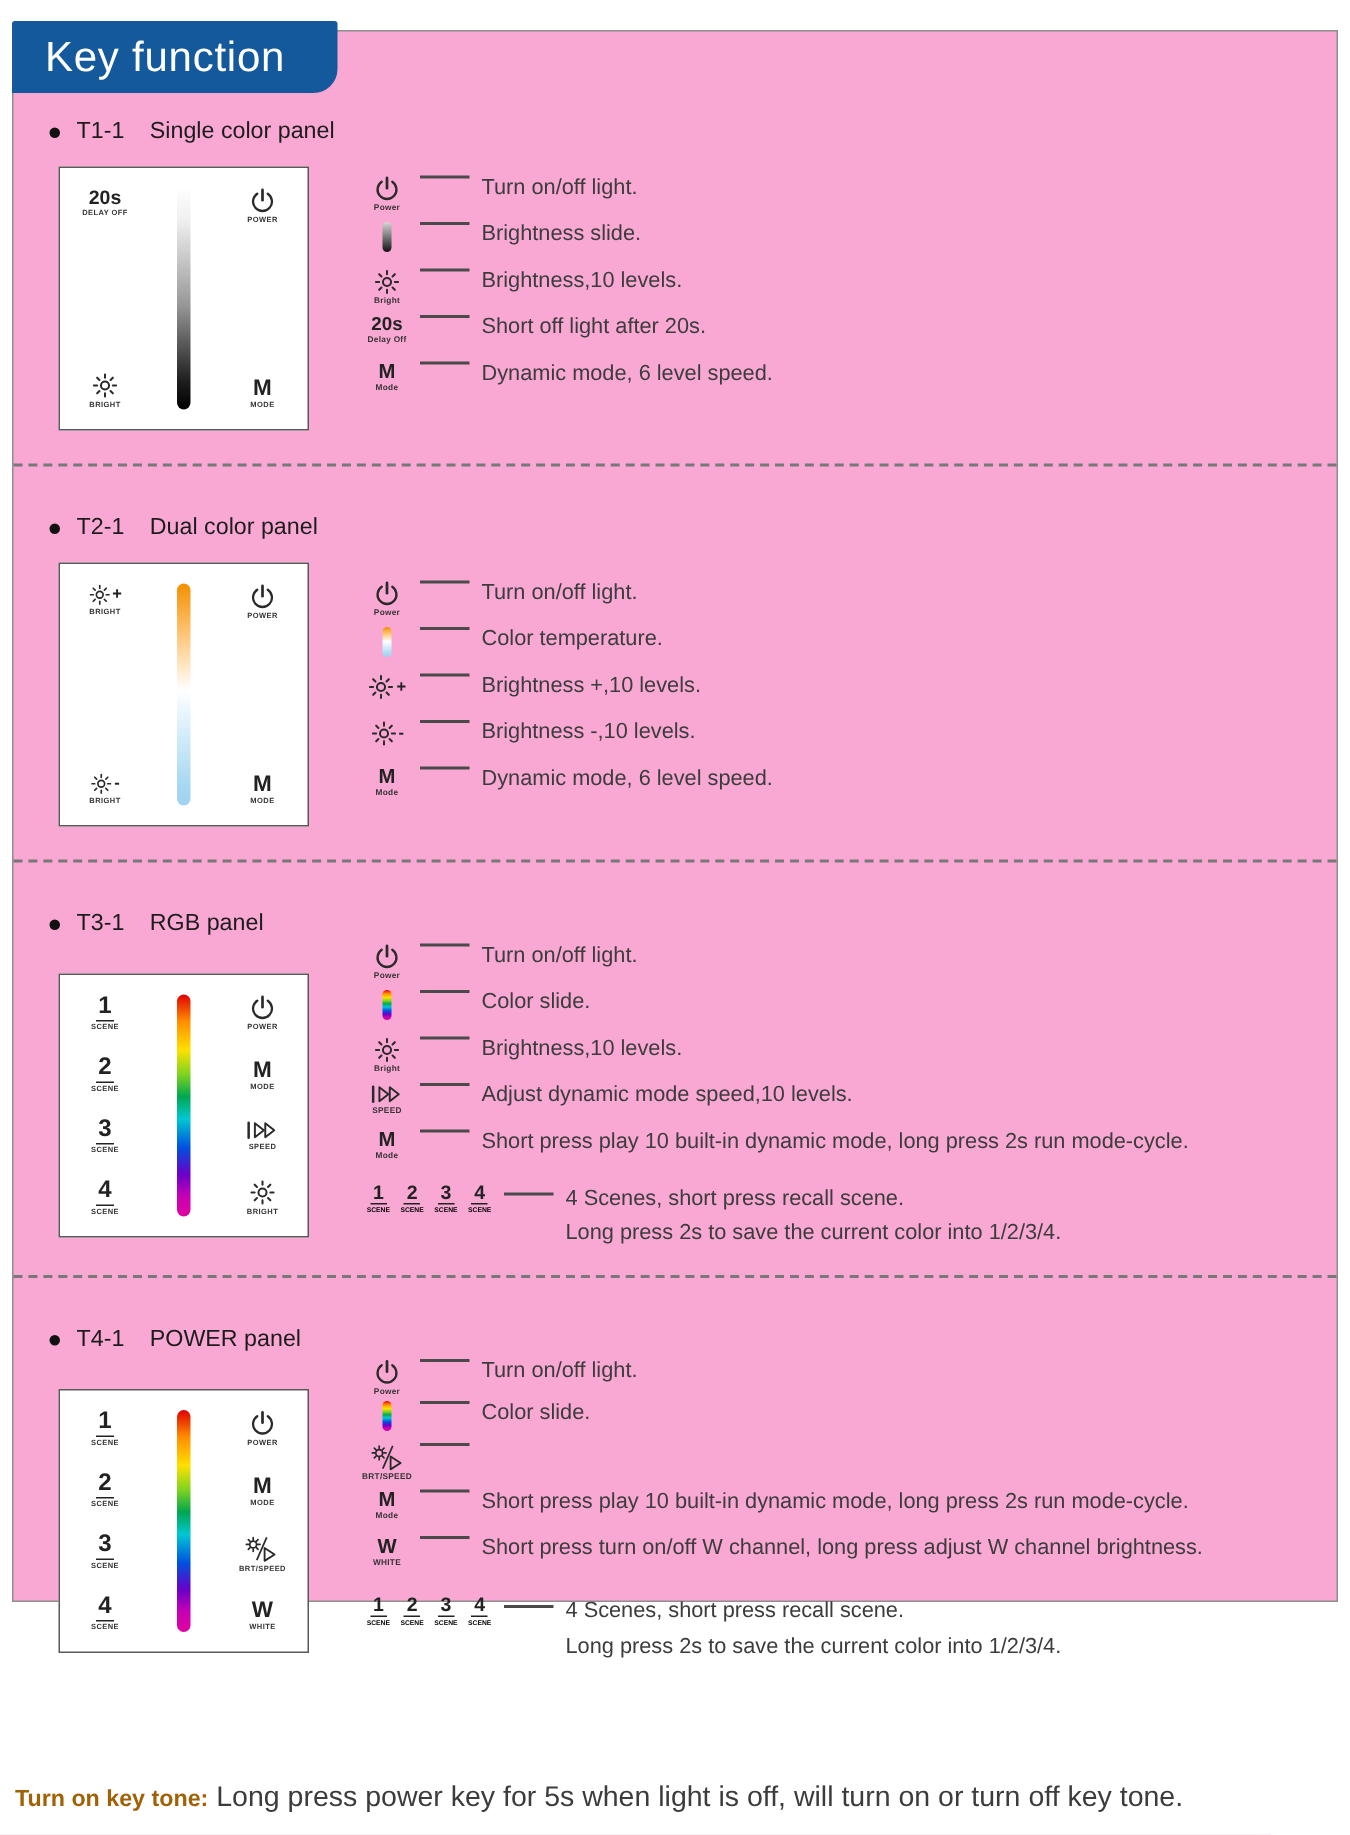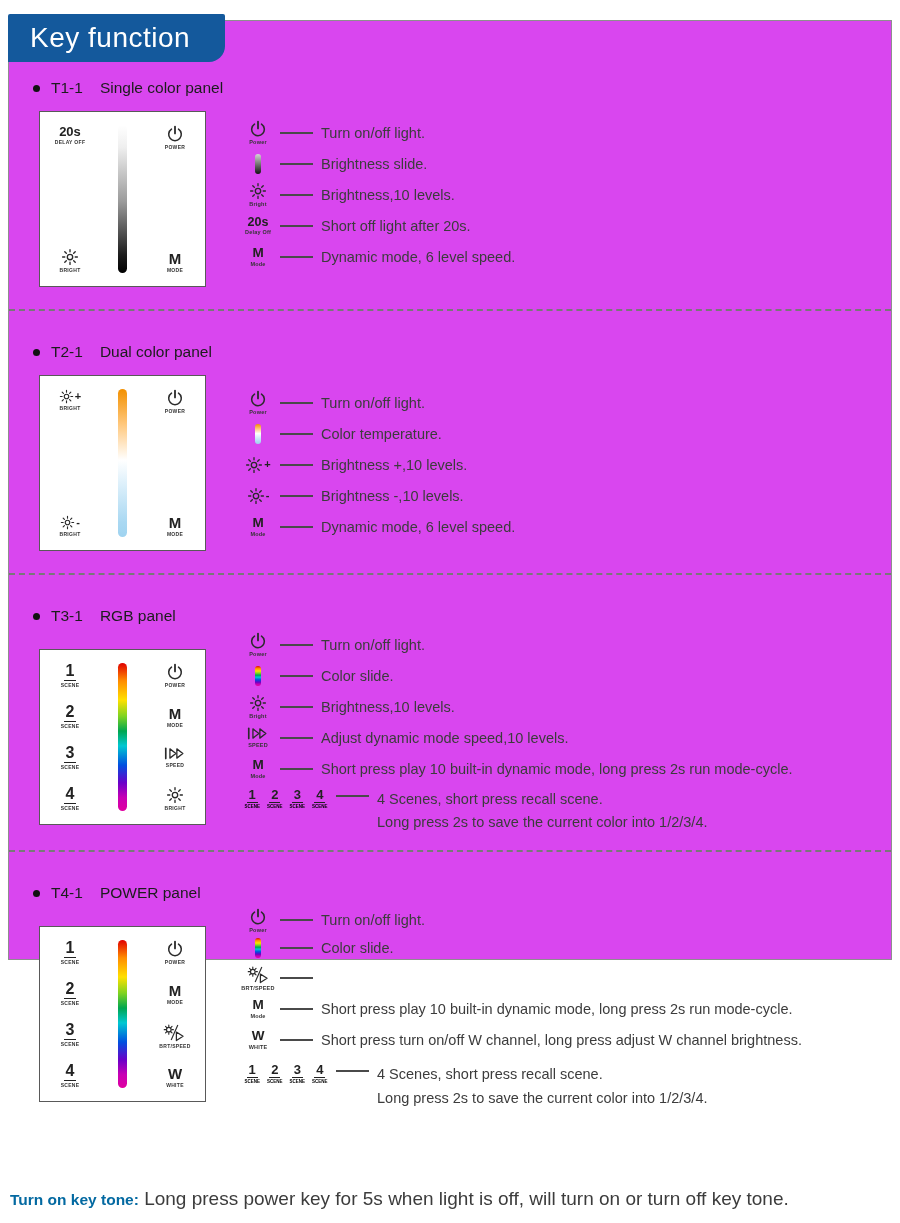--- a/index.html
+++ b/index.html
@@ -1,18 +1,18 @@
 <!DOCTYPE html>
 <html><head>
 <meta charset="utf-8">
 <style>
   * { margin:0; padding:0; box-sizing:border-box; }
   html,body { width:900px; height:1223px; background:#fff; font-family:"Liberation Sans", sans-serif; position:relative; }
 
-  .frame { position:absolute; left:8px; top:20px; width:884px; height:940px; border:1.5px solid #8e8e8e; background:#d946ef; }
+  .frame { position:absolute; left:8px; top:20px; width:884px; height:1048px; border:1.5px solid #8e8e8e; background:#f9a8d4; }
   .tab { position:absolute; left:8px; top:14px; width:217px; height:48px; background:#14599c; border-radius:2px 2px 16px 0; z-index:3; display:flex; align-items:center; padding-left:22px; }
   .tab span { color:#fff; font-size:28px; letter-spacing:0.5px; }
 
   .sec { padding-left:24px; }
   .sec-title { display:flex; align-items:center; font-size:15.5px; color:#1c1c1c; }
   .blt { width:7px; height:7px; background:#111; border-radius:50%; margin-right:11px; flex:0 0 auto; }
   .code { margin-right:17px; }
   .sec-body { display:flex; align-items:flex-start; }
 
   .panel { flex:0 0 auto; width:167px; height:176px; border:1.5px solid #595959; display:grid; grid-template-columns:52px 1fr 52px; padding:13px 4px; margin-left:6px; background:#fff; }
@@ -23,21 +23,21 @@
   .p-dig { font-size:16px; font-weight:700; color:#222; border-bottom:1.5px solid #222; padding:0 2px 1px; }
   .p-sub { font-size:5px; font-weight:700; color:#333; margin-top:2px; letter-spacing:0.3px; }
   .pslider { width:9px; height:148px; border-radius:5px; }
   .grad-mono { background:linear-gradient(#ffffff,#efefef 15%,#9a9a9a 52%,#1c1c1c 88%,#000); }
   .grad-cct  { background:linear-gradient(#f29000,#ffc87d 24%,#ffffff 48%,#d9eefa 66%,#a9d8f2 90%,#9fd3f0); }
   .grad-rgb  { background:linear-gradient(#e00000,#ff8c00 12%,#ffe000 25%,#7ed321 36%,#00a650 46%,#00c8d2 56%,#0050e0 69%,#6a00c8 81%,#c800b4 91%,#e000a0); }
   .sunrow { display:flex; align-items:center; }
   .sunrow b { font-size:11px; margin-left:1px; color:#222; }
 
   .rows { display:flex; flex-direction:column; margin-left:34px; }
-  .row { display:flex; align-items:center; min-height:31px; }
+  .row { display:flex; align-items:flex-start; min-height:31px; }
   .ric { width:36px; display:flex; flex-direction:column; align-items:center; justify-content:center; line-height:1; flex:0 0 auto; }
   .ric.wide { width:92px; flex-direction:row; align-items:flex-start; gap:7px; }
   .r-big { font-size:13.5px; font-weight:700; color:#222; }
   .r-sub { font-size:5.5px; font-weight:700; color:#333; margin-top:2px; letter-spacing:0.2px; }
   .chip { display:flex; flex-direction:column; align-items:center; line-height:1; }
   .chip .d { font-size:13px; font-weight:700; color:#222; border-bottom:1.2px solid #222; padding:0 2px 1px; }
   .chip .s { font-size:4.5px; font-weight:700; margin-top:1.5px; }
   .dash { width:33px; border-top:2px solid #4a4a4a; margin:0 8px 0 4px; flex:0 0 auto; }
   .rtx { font-size:14.5px; color:#3c3c3c; }
   .rtx2 { display:flex; flex-direction:column; line-height:1.6; }
@@ -54,21 +54,21 @@
   .sep3 { margin-top:16px; }
   .mt-title1 { margin-top:58px; }
   .mt-title  { margin-top:32px; }
   .mt-body { margin-top:14px; }
   .rows-up { margin-top:-10px; }
   .panel-dn { margin-top:10px; }
   .rows-dn1 { margin-top:6px; }
   .rows-dn2 { margin-top:12px; }
 
   .footer { position:absolute; left:10px; top:1188px; width:860px; }
-  .footer b { font-size:15.5px; color:#0369a1; }
+  .footer b { font-size:15.5px; color:#a16207; }
   .footer span { font-size:19px; color:#3c3c3c; }
 </style>
 </head>
 <body>
 
 <div class="tab">
   <span>Key function</span>
 </div>
 
 <div class="frame">

